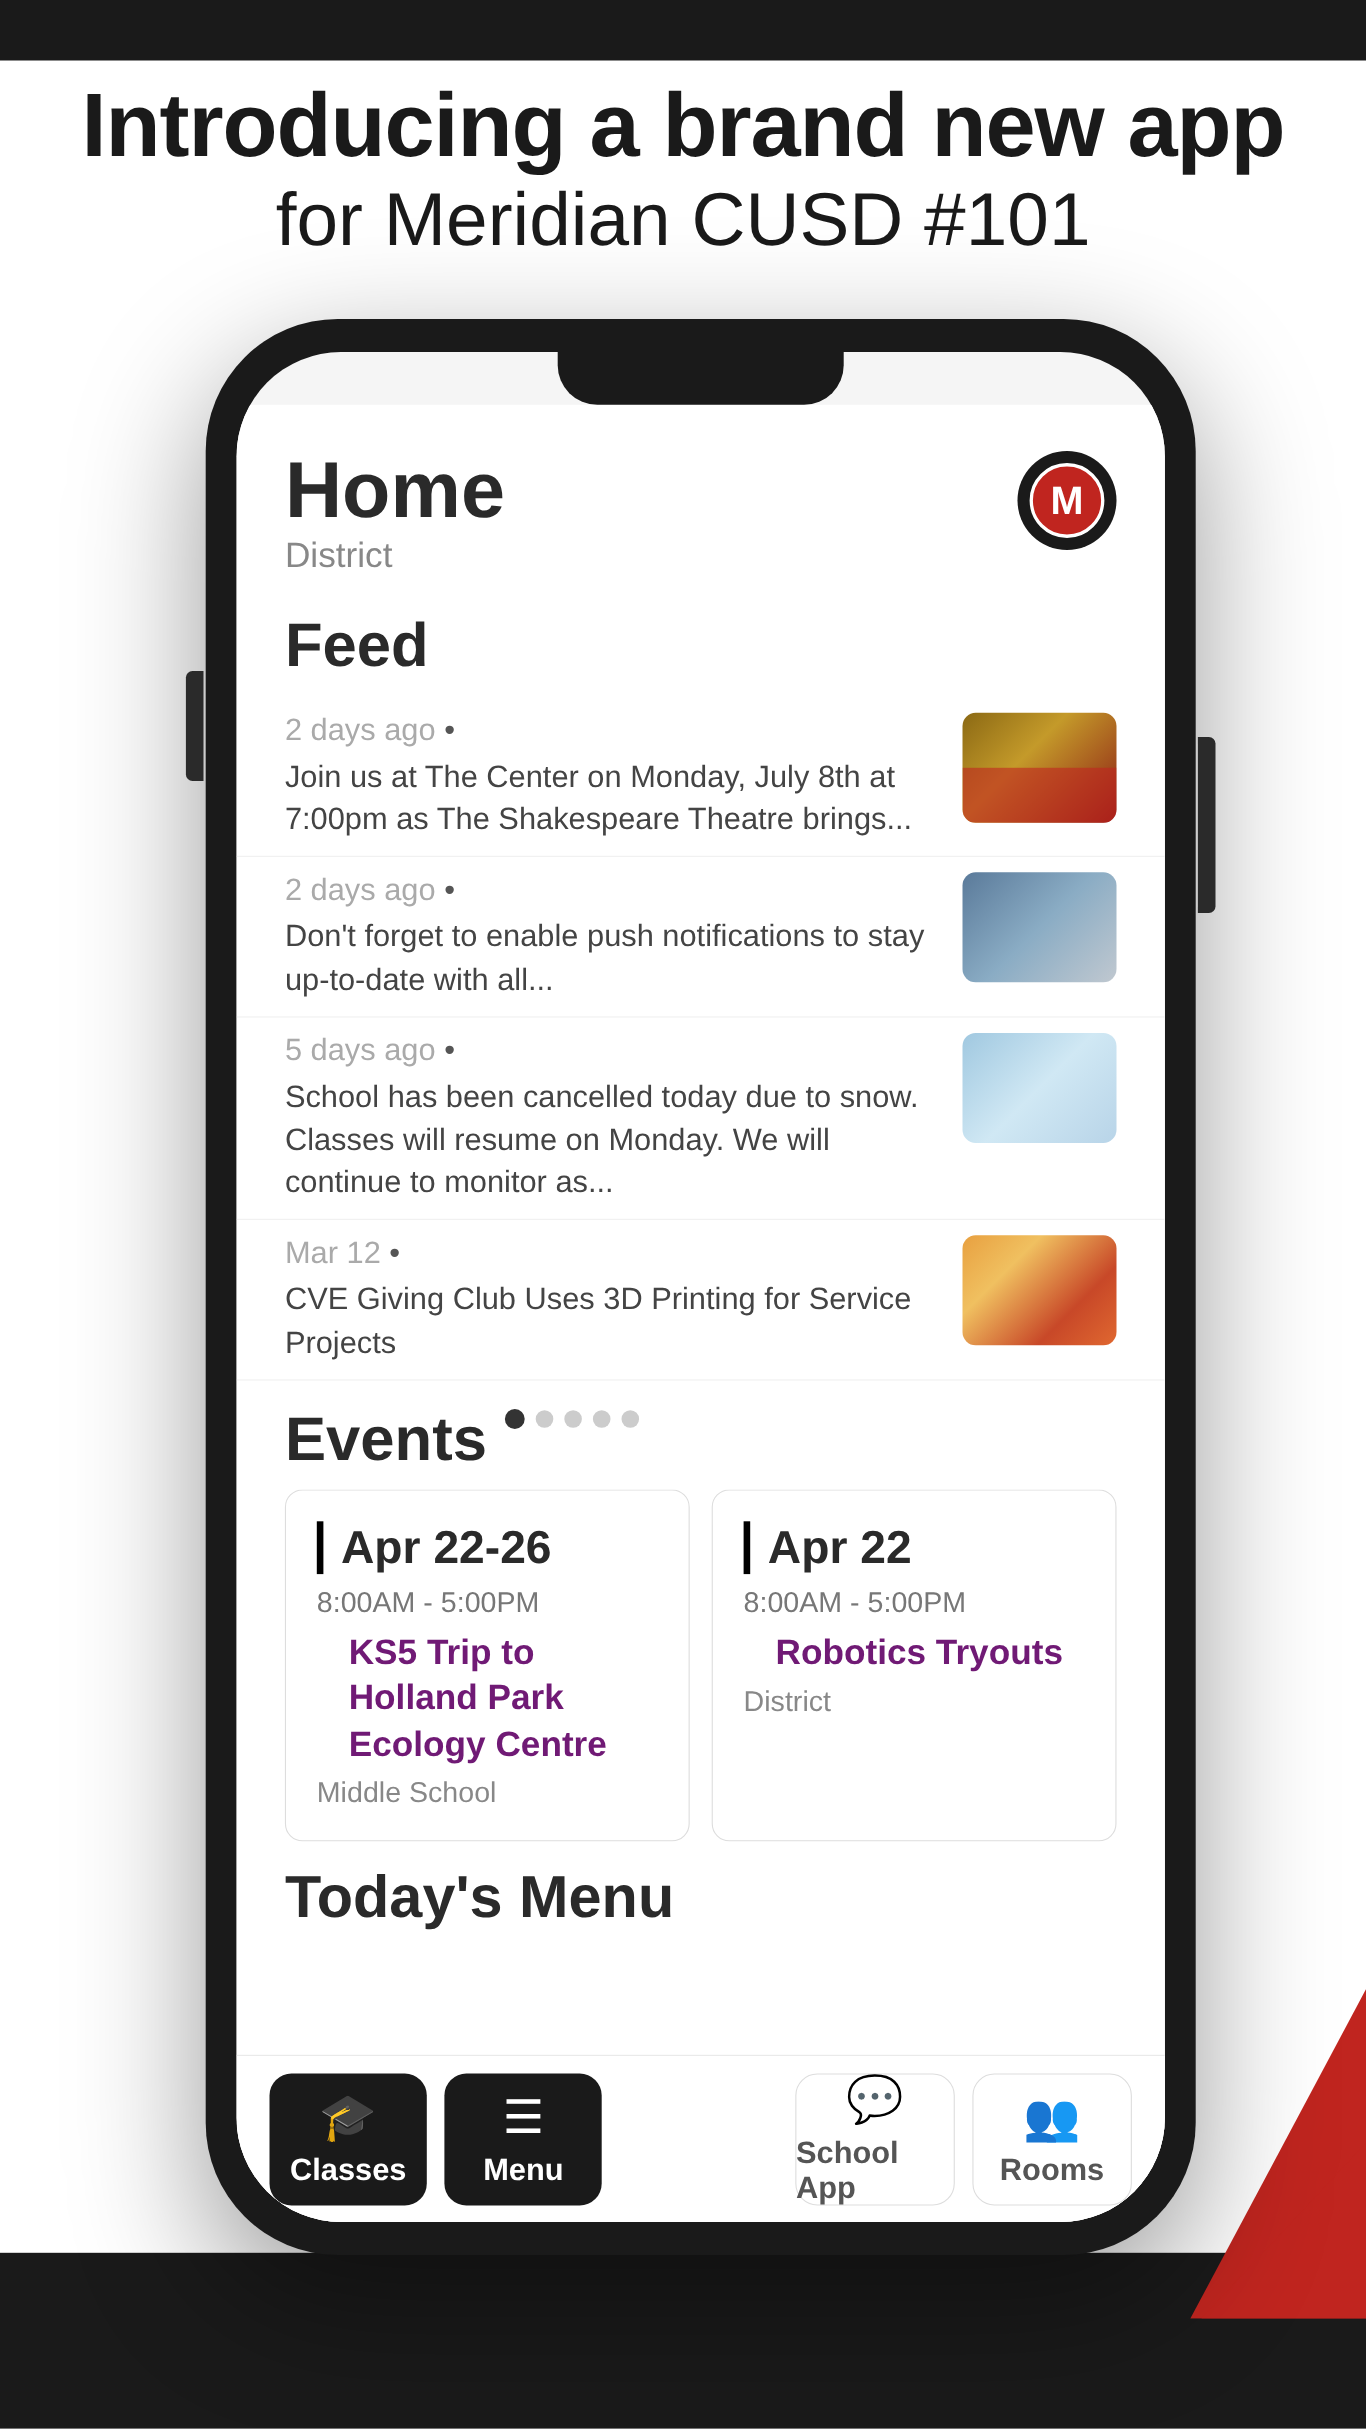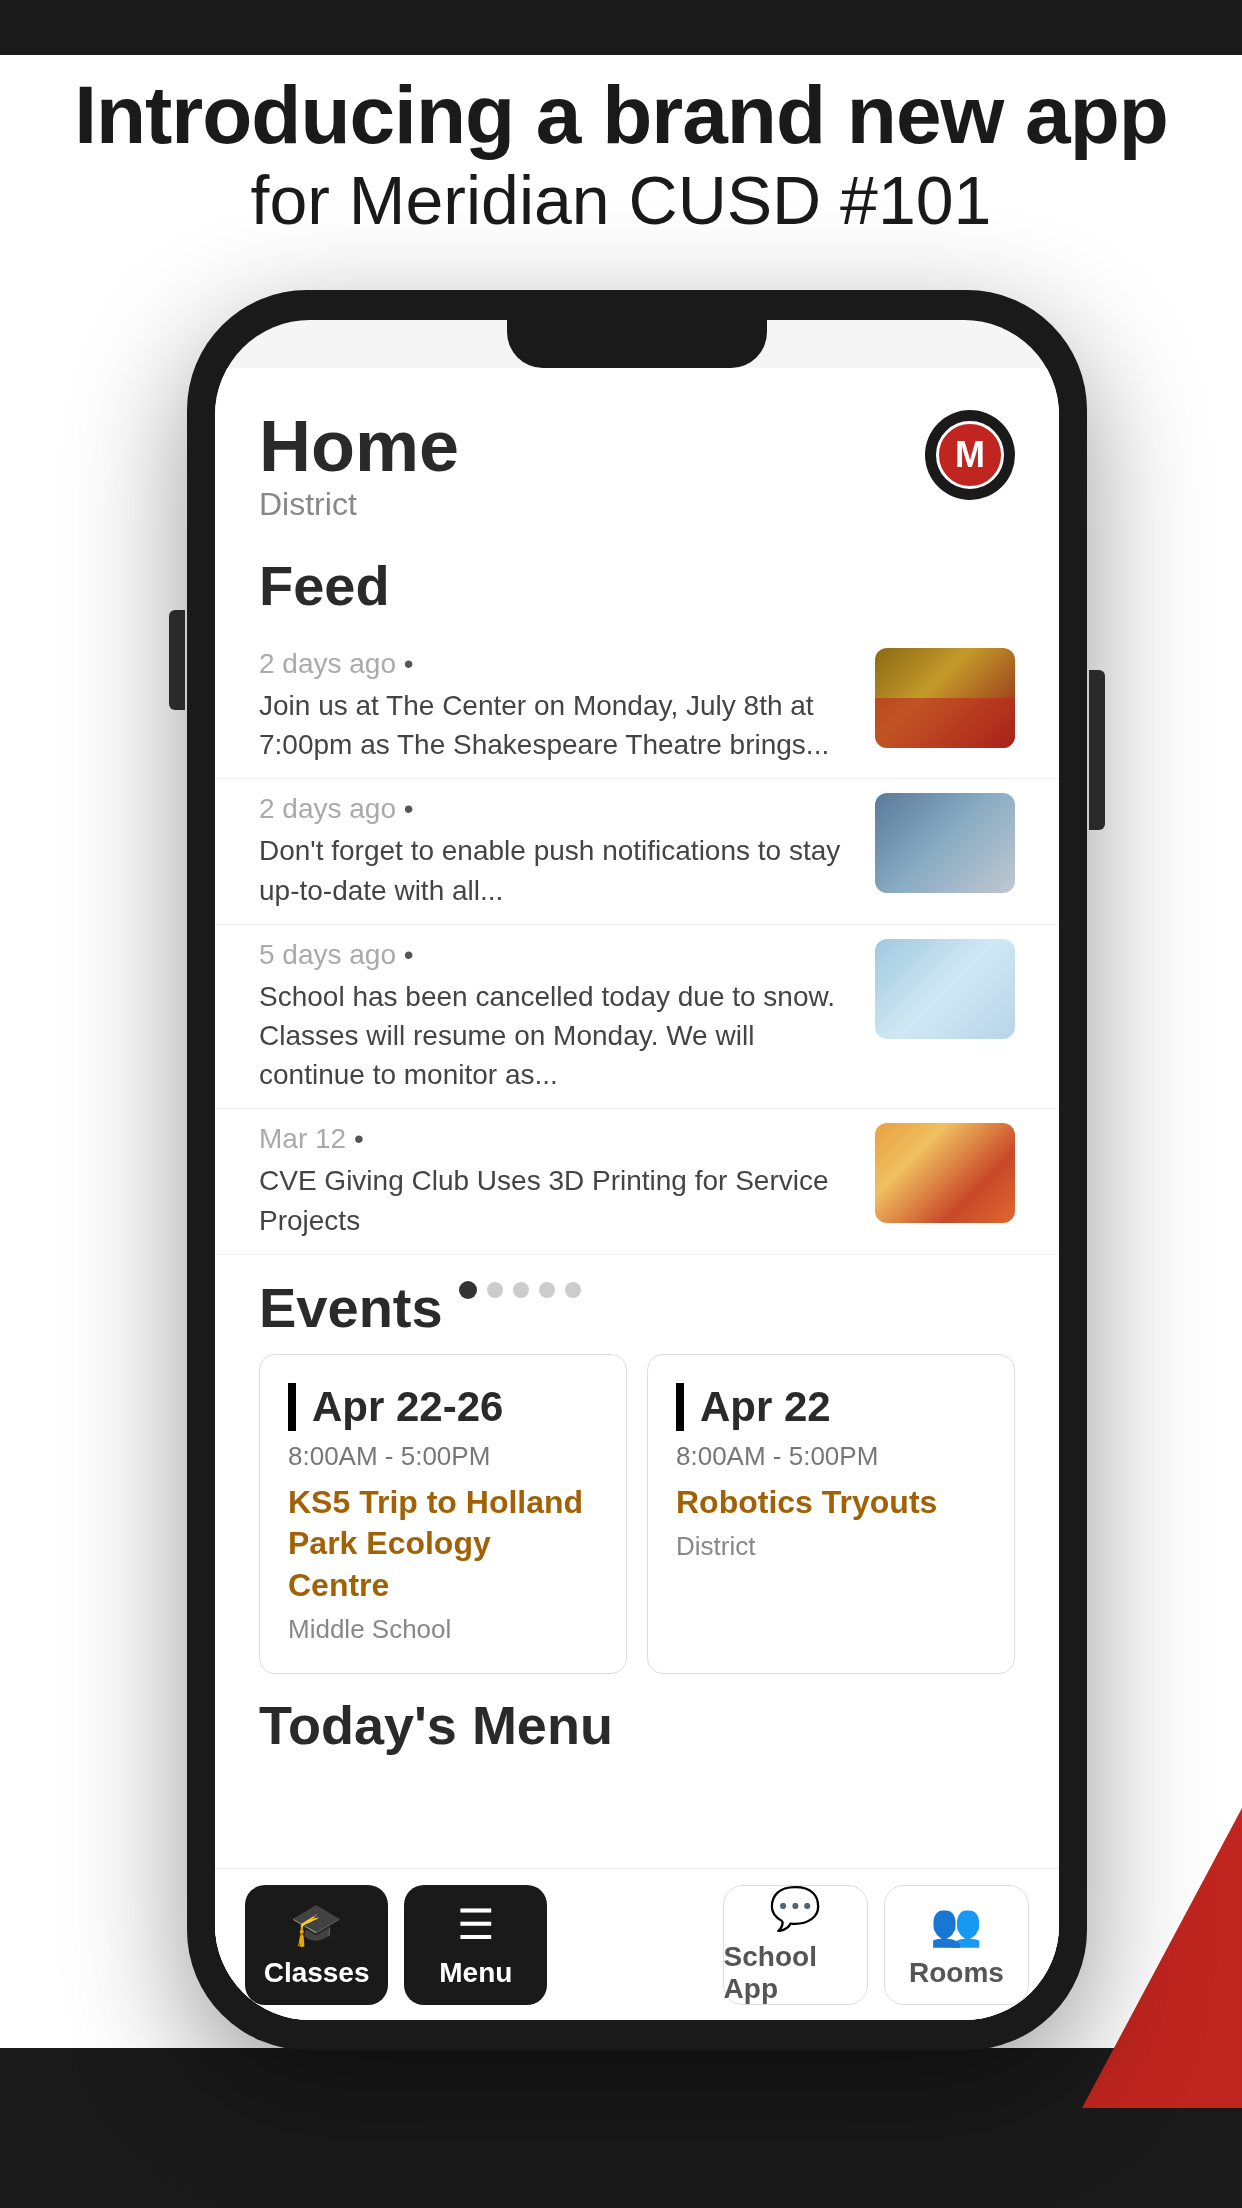--- a/index.html
+++ b/index.html
@@ -292,35 +292,36 @@
       border: 1px solid #ddd;
       border-radius: 16px;
       padding: 28px 28px;
       flex: 1;
       min-height: 240px;
     }
     .event-date {
       font-size: 42px;
       font-weight: 800;
       color: #2a2a2a;
-      border-left: 8px solid #000000;
+      border-left: 6px solid #000000;
       padding-left: 16px;
       margin-bottom: 10px;
     }
     .event-time {
       font-size: 26px;
       color: #777;
       margin-bottom: 10px;
     }
     .event-name {
       font-size: 32px;
       font-weight: 700;
-      color: #a16207;
+      color: #701a75;
       line-height: 1.3;
       margin-bottom: 8px;
+      margin-left: 29px;
     }
     .event-location {
       font-size: 26px;
       color: #888;
     }
 
     
     .todays-menu {
       padding: 20px 44px 10px;
     }

